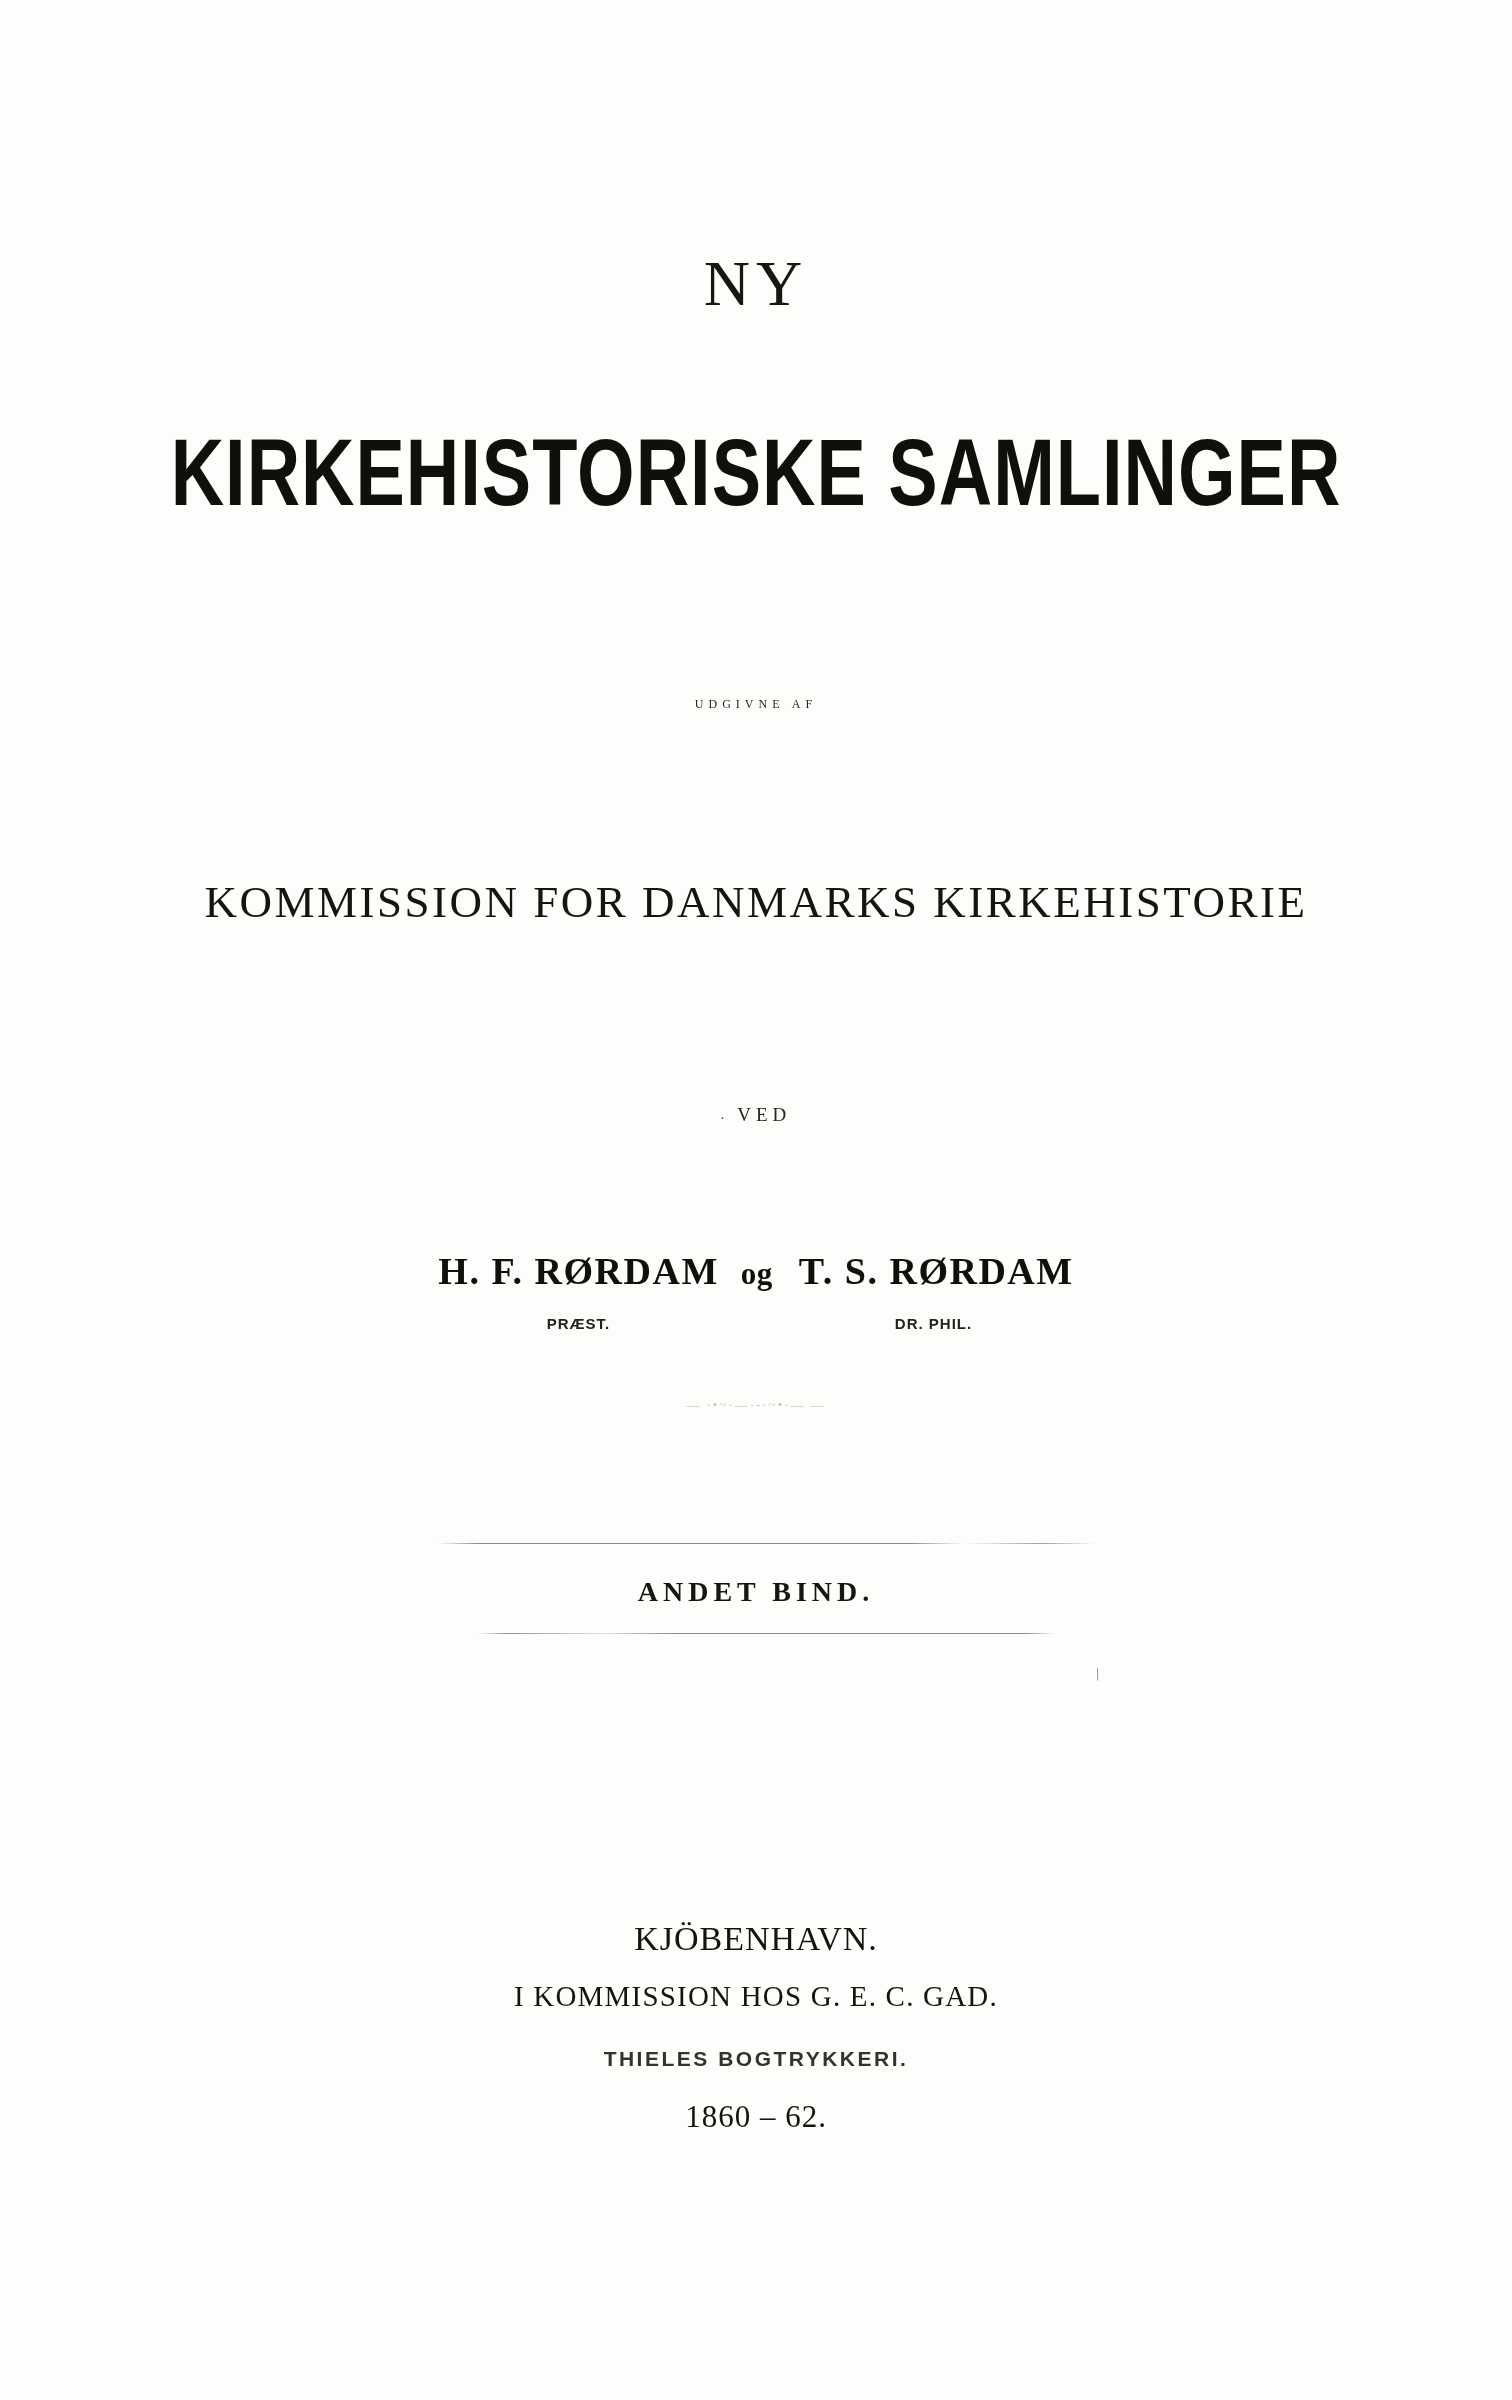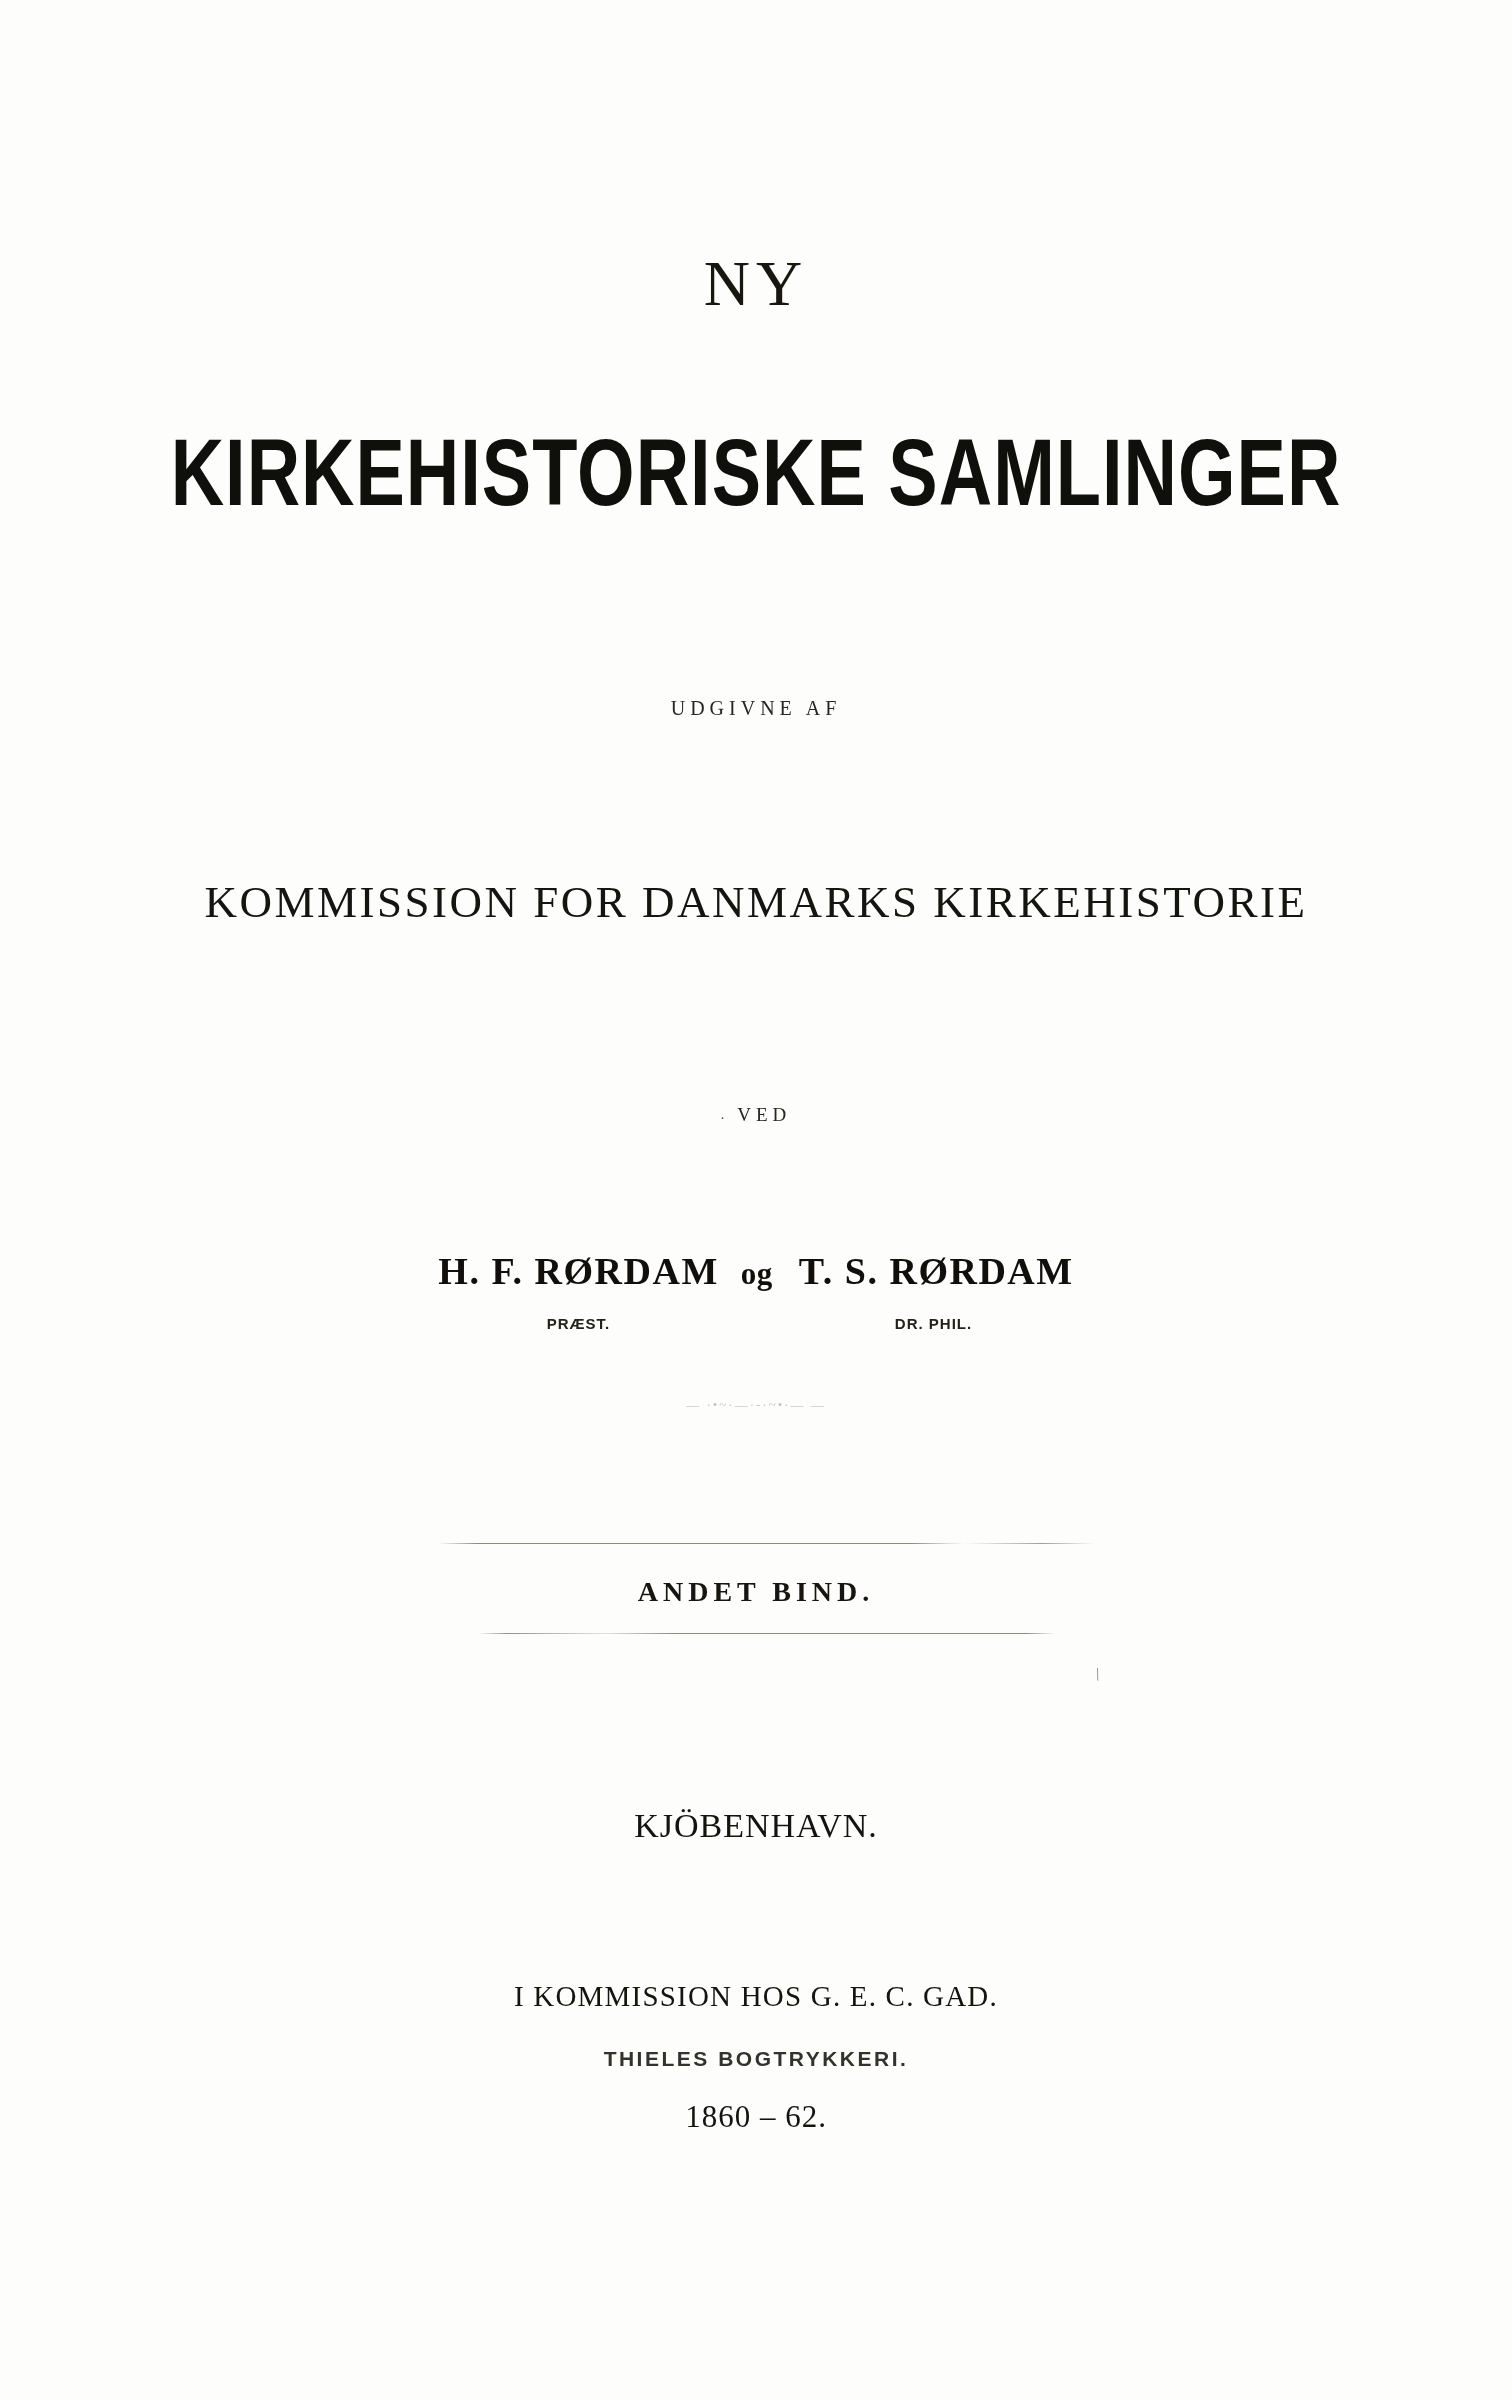--- a/index.html
+++ b/index.html
@@ -47,21 +47,21 @@
     letter-spacing: 1px;
     color: #0f0f0c;
     transform: scaleY(1.28);
     transform-origin: center top;
   }
 
   
   .line-udgivne {
     top: 697px;
     font-family: "Liberation Serif", serif;
-    font-size: 20px;
+    font-size: 12px;
     letter-spacing: 5px;
     color: #26251f;
   }
 
   
   .line-society {
     top: 876px;
     font-family: "Liberation Serif", serif;
     font-size: 45px;
     letter-spacing: 2.5px;
@@ -170,21 +170,21 @@
     position: absolute;
     top: 1664px;
     left: 1095px;
     font-size: 18px;
     color: #8c8a82;
     transform: rotate(18deg);
   }
 
   
   .line-city {
-    top: 1807px;
+    top: 1920px;
     font-family: "Liberation Serif", serif;
     font-size: 34px;
     letter-spacing: 1px;
     color: #14130f;
   }
   .line-commission {
     top: 1980px;
     font-family: "Liberation Serif", serif;
     font-size: 29px;
     letter-spacing: 1.2px;

